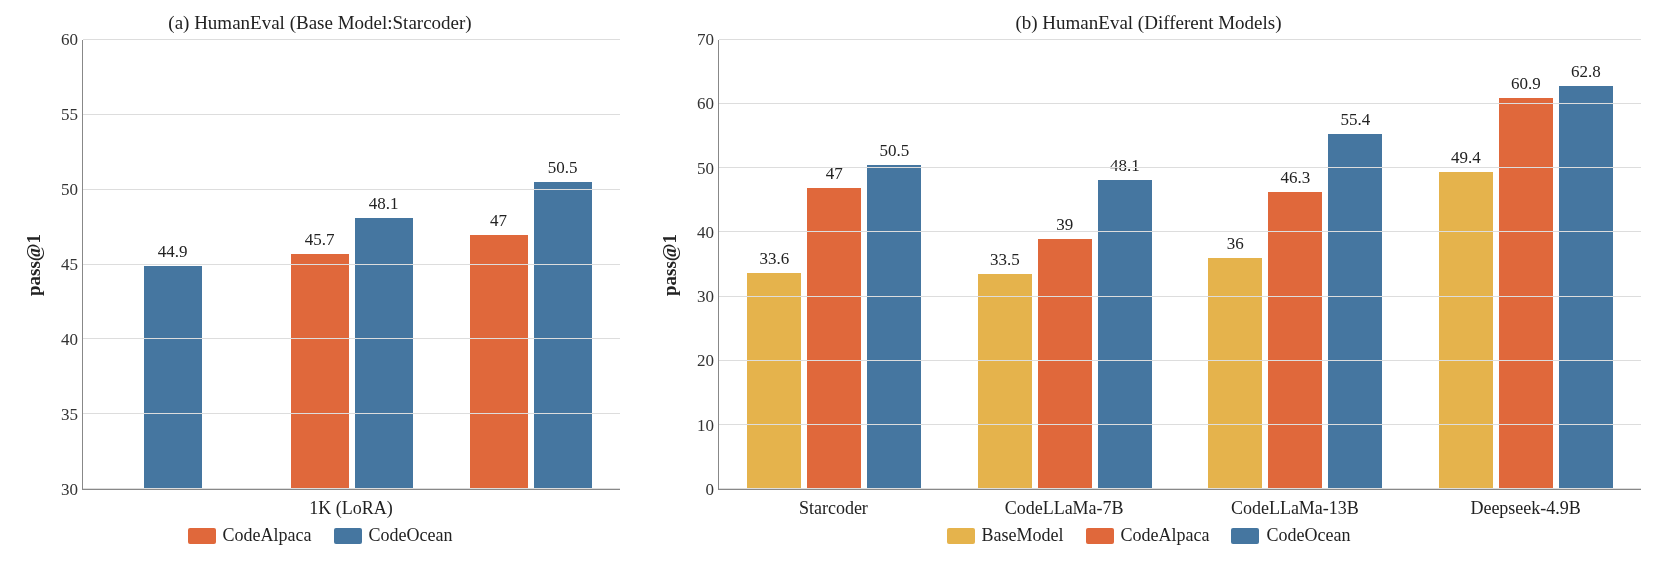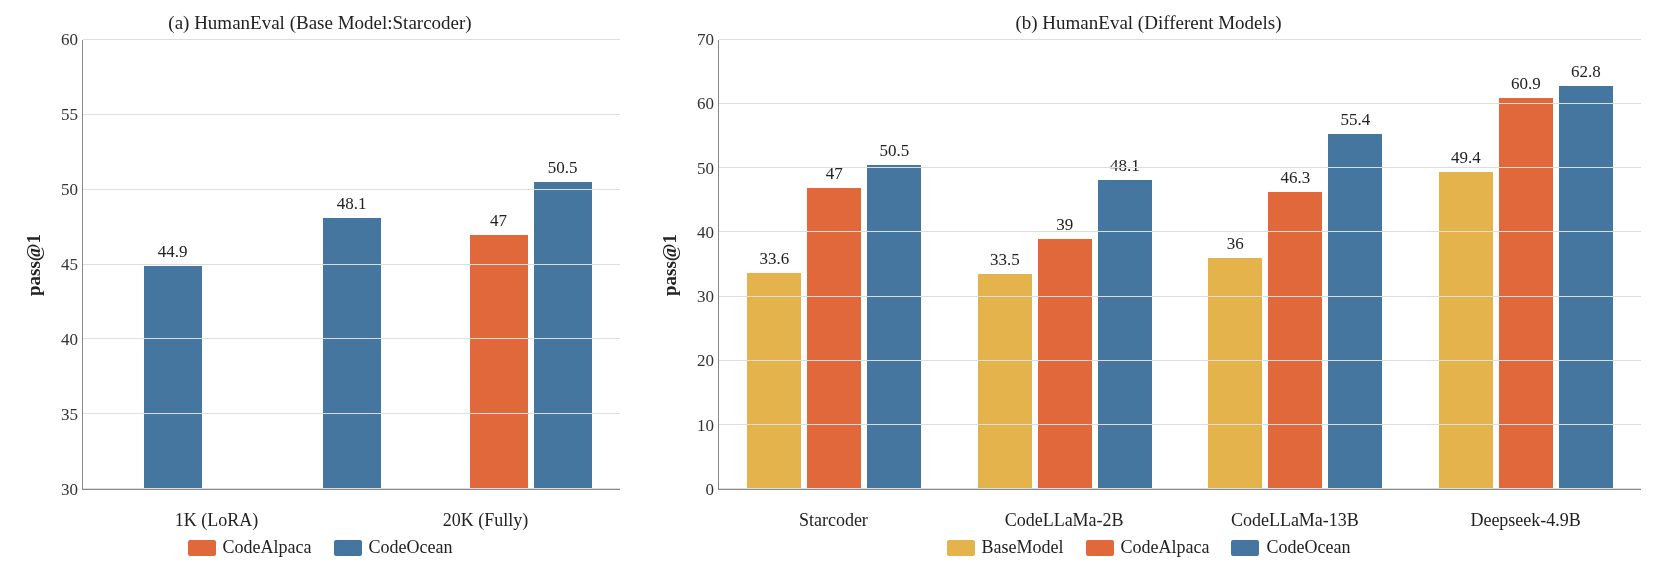--- a/index.html
+++ b/index.html
@@ -97,21 +97,21 @@
   .c-alpaca { background: #e0683b; }
   .c-ocean  { background: #4576a0; }
   .xlabels {
     display: flex;
     margin-left: 62px; 
   }
   .xlabel {
     flex: 1 1 0;
     text-align: center;
     font-size: 18px;
-    padding-top: 20px;
+    padding-top: 8px;
   }
   .legend {
     display: flex;
     justify-content: center;
     gap: 22px;
     margin-top: 6px;
     font-size: 18px;
   }
   .legend-item { display: flex; align-items: center; gap: 7px; }
   .swatch { width: 28px; height: 16px; border-radius: 2px; }
@@ -141,20 +141,24 @@
       <div class="plot" id="plot-a">
         <div class="groups" id="groups-a">
             <div class="group">
               <div class="bar-wrap">
                 <div class="bar-label">44.9</div>
                 <div class="bar c-ocean" style="height: 223.003px;"></div>
               </div>
             </div>
             <div class="group">
               <div class="bar-wrap">
+                <div class="bar-label">45.7</div>
+                <div class="bar c-alpaca" style="height: 234.977px;"></div>
+              </div>
+              <div class="bar-wrap">
                 <div class="bar-label">48.1</div>
                 <div class="bar c-ocean" style="height: 270.897px;"></div>
               </div>
             </div>
             <div class="group">
               <div class="bar-wrap">
                 <div class="bar-label">47</div>
                 <div class="bar c-alpaca" style="height: 254.433px;"></div>
               </div>
               <div class="bar-wrap">
@@ -167,21 +171,20 @@
           <div class="gridline" style="bottom: 16.6667%;"></div>
           <div class="gridline" style="bottom: 33.3333%;"></div>
           <div class="gridline" style="bottom: 50%;"></div>
           <div class="gridline" style="bottom: 66.6667%;"></div>
           <div class="gridline" style="bottom: 83.3333%;"></div>
           <div class="gridline" style="bottom: 100%;"></div>
         </div>
     </div>
     <div class="xlabels" id="xlabels-a">
         <div class="xlabel">1K (LoRA)</div>
-        <div class="xlabel">20K (Fully)</div>
       </div>
     <div class="legend" id="legend-a">
         <div class="legend-item">
           <div class="swatch c-alpaca"></div>
           <span>CodeAlpaca</span>
         </div>
         <div class="legend-item">
           <div class="swatch c-ocean"></div>
           <span>CodeOcean</span>
         </div>
@@ -270,21 +273,21 @@
           <div class="gridline" style="bottom: 28.5714%;"></div>
           <div class="gridline" style="bottom: 42.8571%;"></div>
           <div class="gridline" style="bottom: 57.1429%;"></div>
           <div class="gridline" style="bottom: 71.4286%;"></div>
           <div class="gridline" style="bottom: 85.7143%;"></div>
           <div class="gridline" style="bottom: 100%;"></div>
         </div>
     </div>
     <div class="xlabels" id="xlabels-b">
         <div class="xlabel">Starcoder</div>
-        <div class="xlabel">CodeLLaMa-2B</div>
+        <div class="xlabel">CodeLLaMa-7B</div>
         <div class="xlabel">CodeLLaMa-13B</div>
         <div class="xlabel">Deepseek-4.9B</div>
       </div>
     <div class="legend" id="legend-b">
         <div class="legend-item">
           <div class="swatch c-base"></div>
           <span>BaseModel</span>
         </div>
         <div class="legend-item">
           <div class="swatch c-alpaca"></div>

